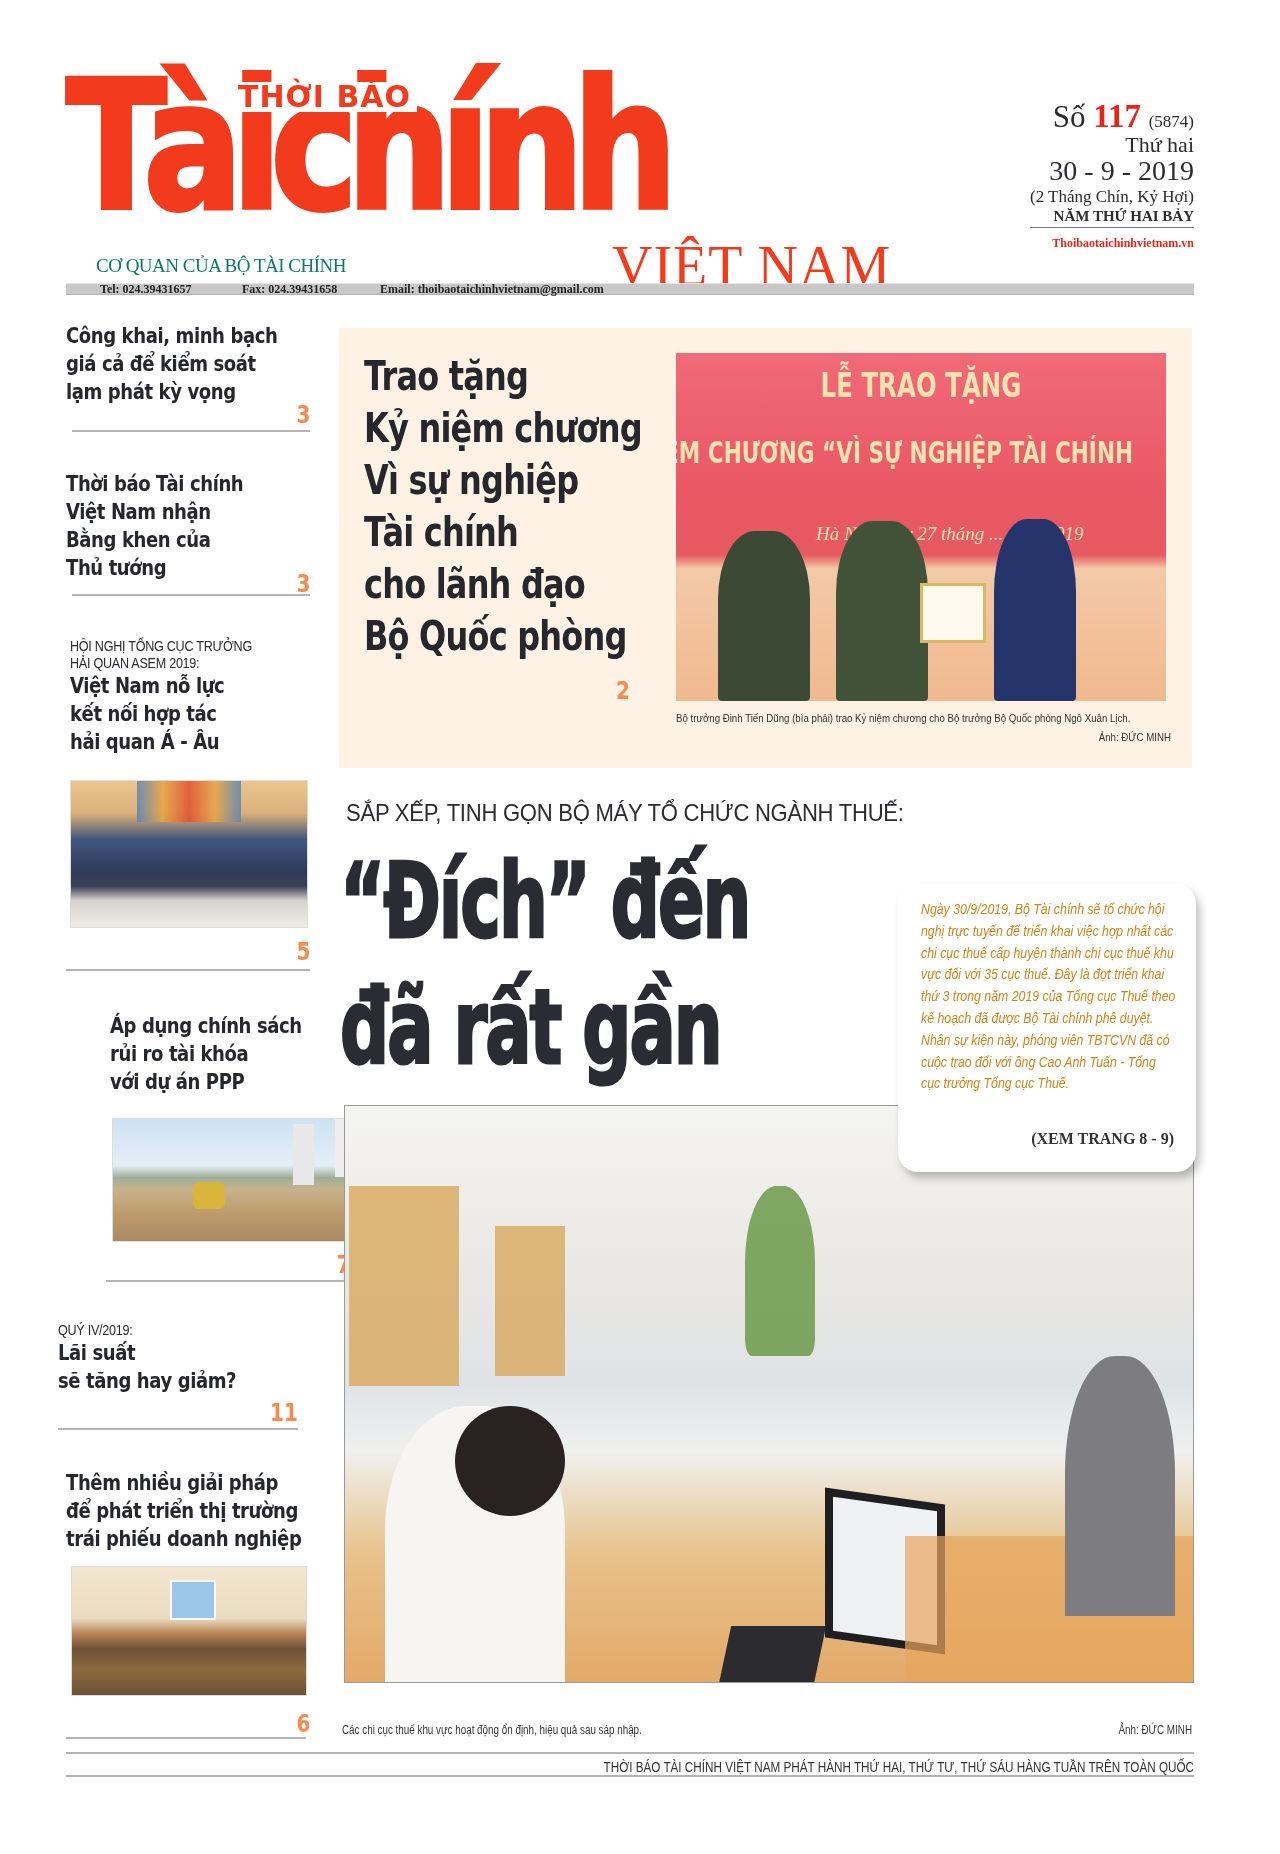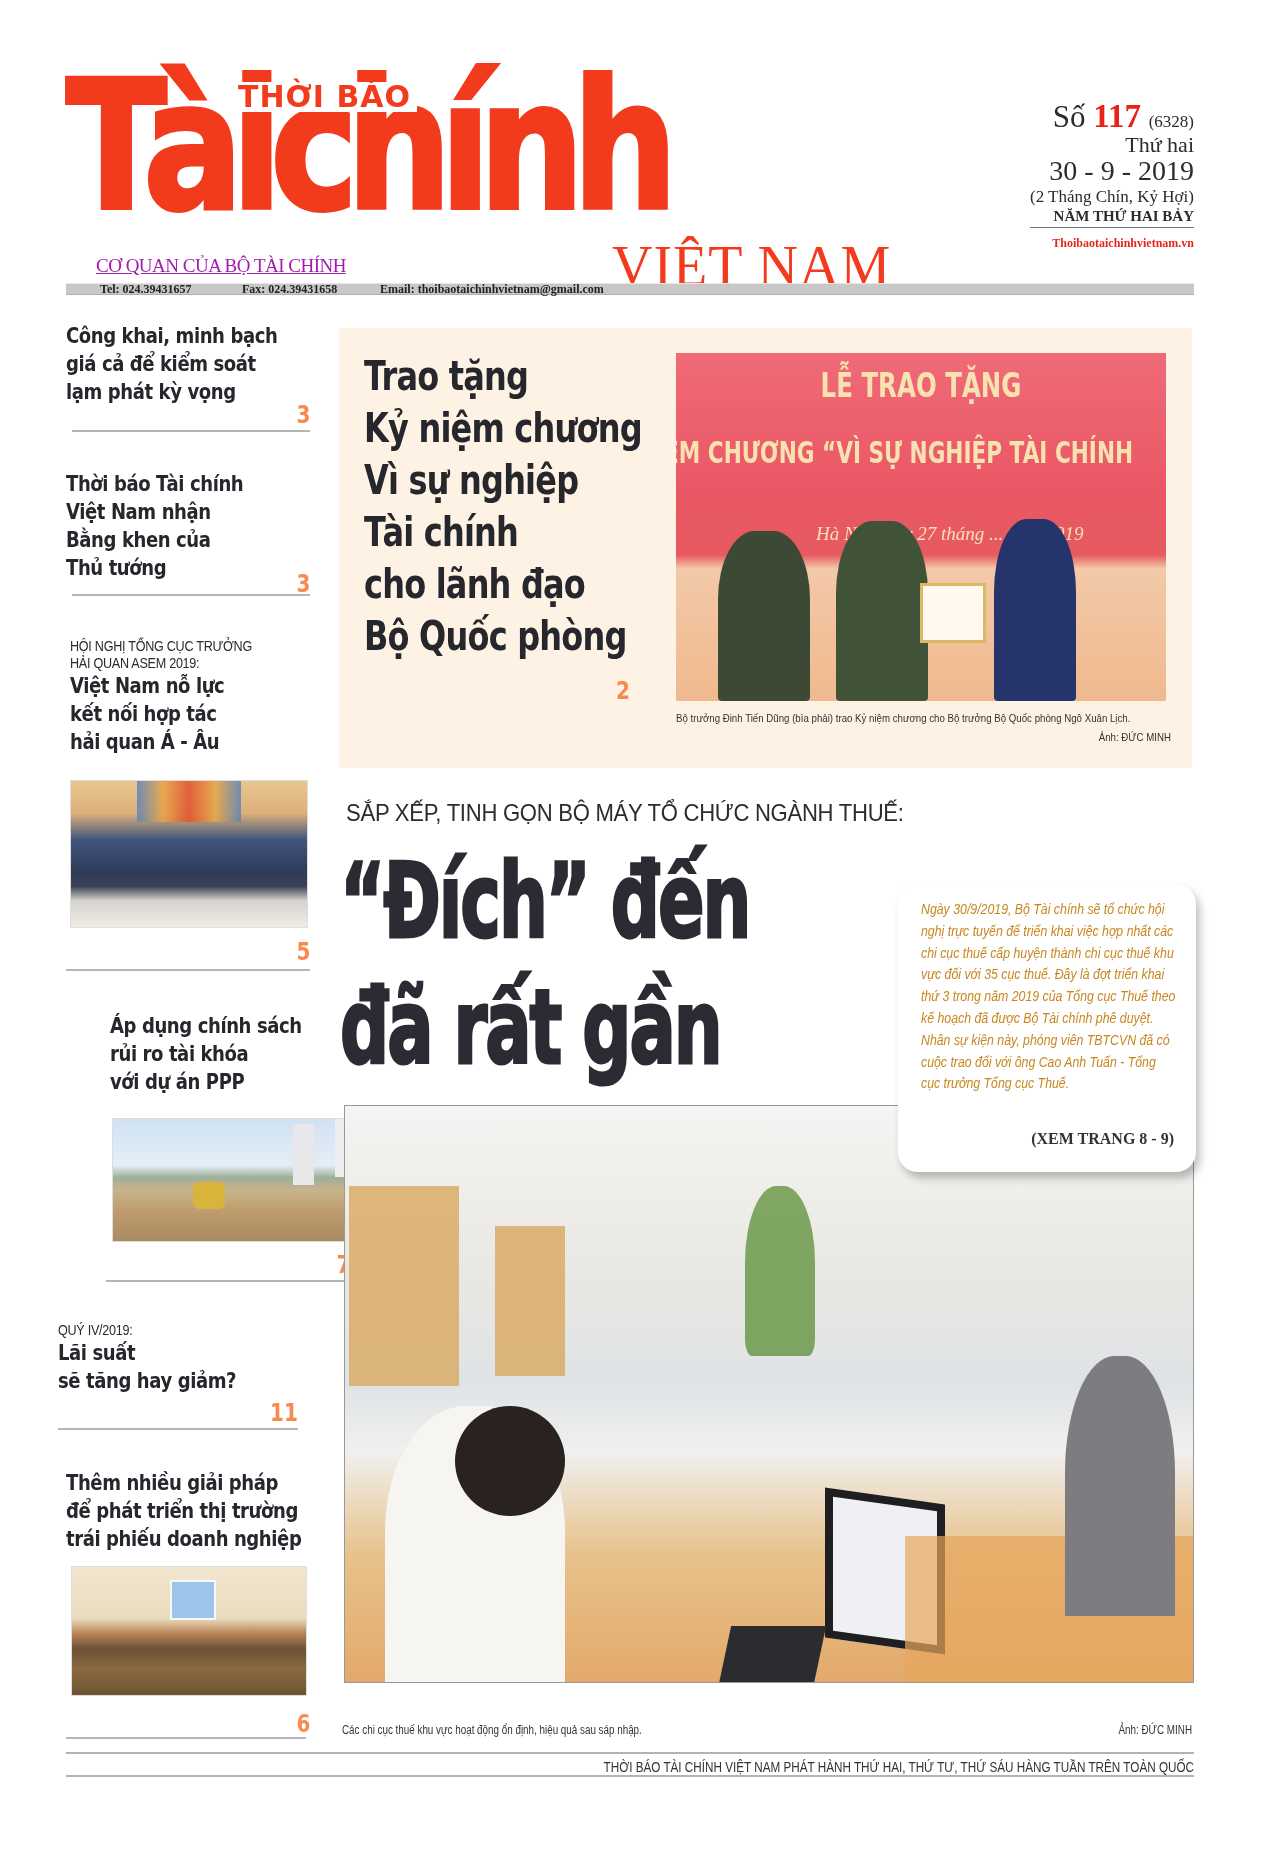--- a/index.html
+++ b/index.html
@@ -17,22 +17,22 @@
     left: 66px; top: 62px; font-family: "DejaVu Sans", sans-serif; font-weight: 900;
     color: #f23a1d; font-size: 178px; letter-spacing: -14px; line-height: 0.95;
     transform: scaleX(0.83); transform-origin: left top; white-space: nowrap;
     -webkit-text-stroke: 4px #f23a1d;
   }
   .mast-sub-vn {
     left: 612px; top: 238px; font-family: "Liberation Serif", serif; color: #f23a1d;
     font-size: 56px; line-height: 1; letter-spacing: 1px;
   }
   .mast-agency {
-    left: 96px; top: 256px; font-family: "Liberation Serif", serif; color: #a21caf;
-    font-size: 19px; line-height: 1; letter-spacing: -0.5px; text-decoration: underline;
+    left: 96px; top: 256px; font-family: "Liberation Serif", serif; color: #0f766e;
+    font-size: 19px; line-height: 1; letter-spacing: -0.5px;
   }
   .mast-contactbar {
     left: 66px; top: 283px; width: 1128px; height: 12px; background: #c8c8c8;
     border-top: 1px solid #e6e6e6; border-bottom: 1px solid #b0b0b0;
     font-family: "Liberation Serif", serif; font-weight: bold; font-size: 12px; color: #222;
     display: flex; align-items: center; gap: 0; padding-left: 34px;
   }
   .mast-contactbar span { display: inline-block; }
 
   .issue-box { right: 86px; top: 100px; text-align: right; font-family: "Liberation Serif", serif; color: #2b2b30; }
@@ -130,21 +130,21 @@
 <div class="abs mast-contactbar">
   <span style="width:142px;">Tel: 024.39431657</span>
   <span style="width:138px;">Fax: 024.39431658</span>
   <span>Email: thoibaotaichinhvietnam@gmail.com</span>
 </div>
 
 <div class="abs issue-box">
   <div class="issue-line1">
     <span>Số</span>
     <span class="num">117</span>
-    <span class="alt">(6328)</span>
+    <span class="alt">(5874)</span>
   </div>
   <div class="issue-day">Thứ hai</div>
   <div class="issue-date">30 - 9 - 2019</div>
   <div class="issue-lunar">(2 Tháng Chín, Kỷ Hợi)</div>
   <div class="issue-year">NĂM THỨ HAI BẢY</div>
   <div class="issue-web">Thoibaotaichinhvietnam.vn</div>
 </div>
 
 <div class="abs" style="left:66px;top:322px;width:244px;height:110px;">
   <div class="lc-title">

